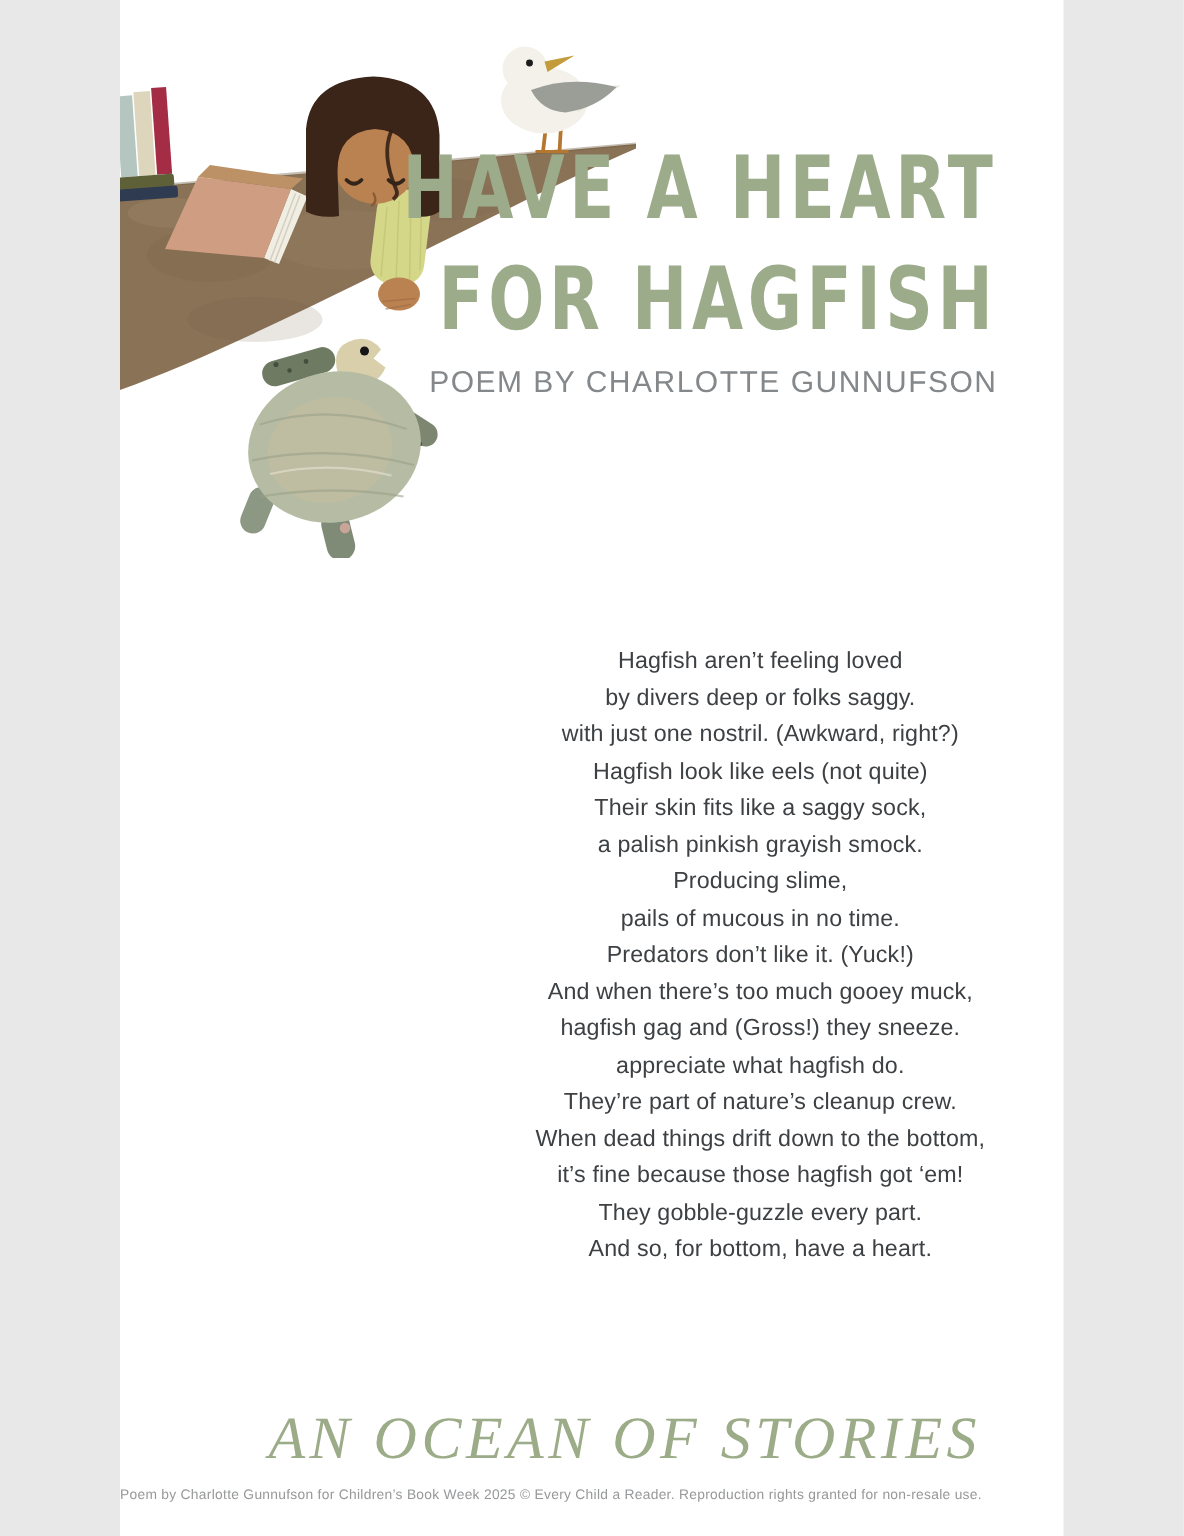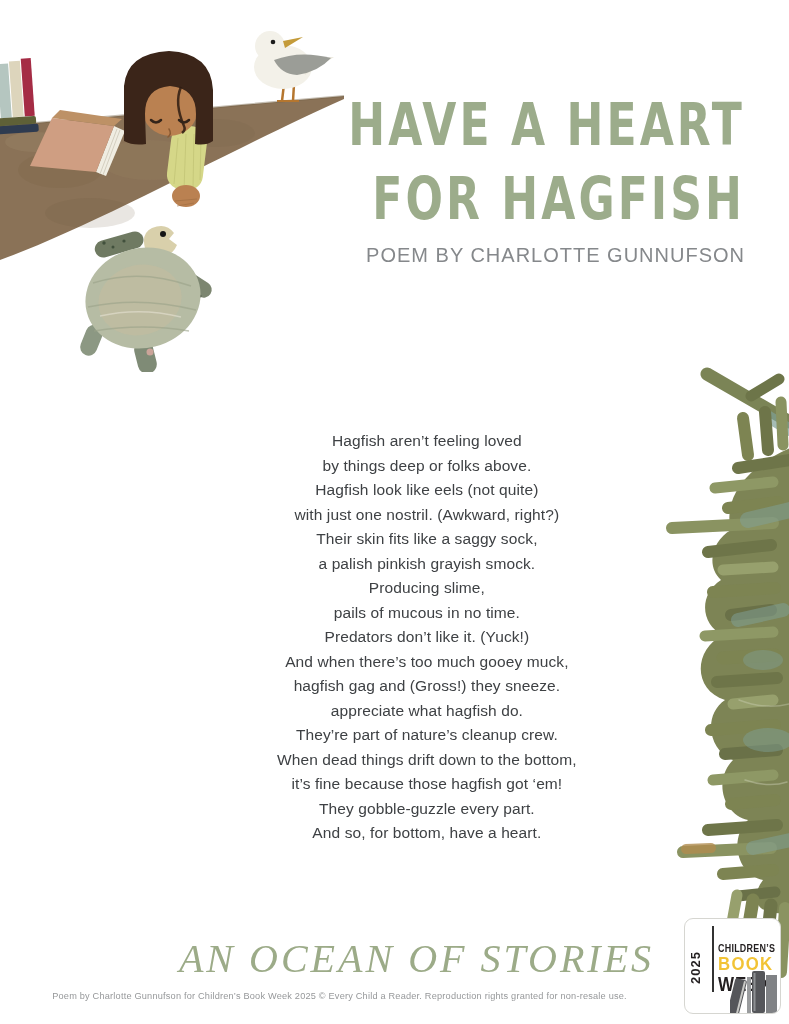--- a/index.html
+++ b/index.html
@@ -1,16 +1,16 @@
 <!DOCTYPE html>
 <html><head>
 <meta charset="utf-8">
 <style>
   html,body{margin:0;padding:0;background:#e8e8e8;}
-  .page{position:relative;width:789px;height:1024px;background:#ffffff;overflow:hidden;
+  .page{position:relative;width:629px;height:1024px;background:#ffffff;overflow:hidden;
         font-family:"Liberation Sans",sans-serif;margin:0 auto;}
   
   .hero{position:absolute;left:0;top:0;width:352px;height:372px;z-index:1;}
   
   .title-block{position:absolute;right:44px;top:88px;text-align:right;z-index:2;}
   .title-line{display:block;font-family:"DejaVu Sans",sans-serif;font-weight:800;
       font-size:58px;line-height:74px;letter-spacing:4px;color:#9cac8b;
       transform:scaleX(.76);transform-origin:right center;white-space:nowrap;}
   .byline{margin-top:8px;font-size:20px;letter-spacing:1px;color:#85888b;white-space:nowrap;}
   
@@ -115,23 +115,23 @@
   </svg>
 
   <div class="title-block">
     <span class="title-line">HAVE A HEART</span>
     <span class="title-line">FOR HAGFISH</span>
     <div class="byline">POEM BY CHARLOTTE GUNNUFSON</div>
   </div>
 
   <div class="poem">
     <div class="pl">Hagfish aren’t feeling loved</div>
-    <div class="pl">by things deep or folks above.</div>
+    <div class="pl">by divers deep or folks saggy.</div>
+    <div class="pl">with just one nostril. (Awkward, right?)</div>
     <div class="pl">Hagfish look like eels (not quite)</div>
-    <div class="pl">with just one nostril. (Awkward, right?)</div>
     <div class="pl">Their skin fits like a saggy sock,</div>
     <div class="pl">a palish pinkish grayish smock.</div>
     <div class="pl">Producing slime,</div>
     <div class="pl">pails of mucous in no time.</div>
     <div class="pl">Predators don’t like it. (Yuck!)</div>
     <div class="pl">And when there’s too much gooey muck,</div>
     <div class="pl">hagfish gag and (Gross!) they sneeze.</div>
     <div class="pl">appreciate what hagfish do.</div>
     <div class="pl">They’re part of nature’s cleanup crew.</div>
     <div class="pl">When dead things drift down to the bottom,</div>

